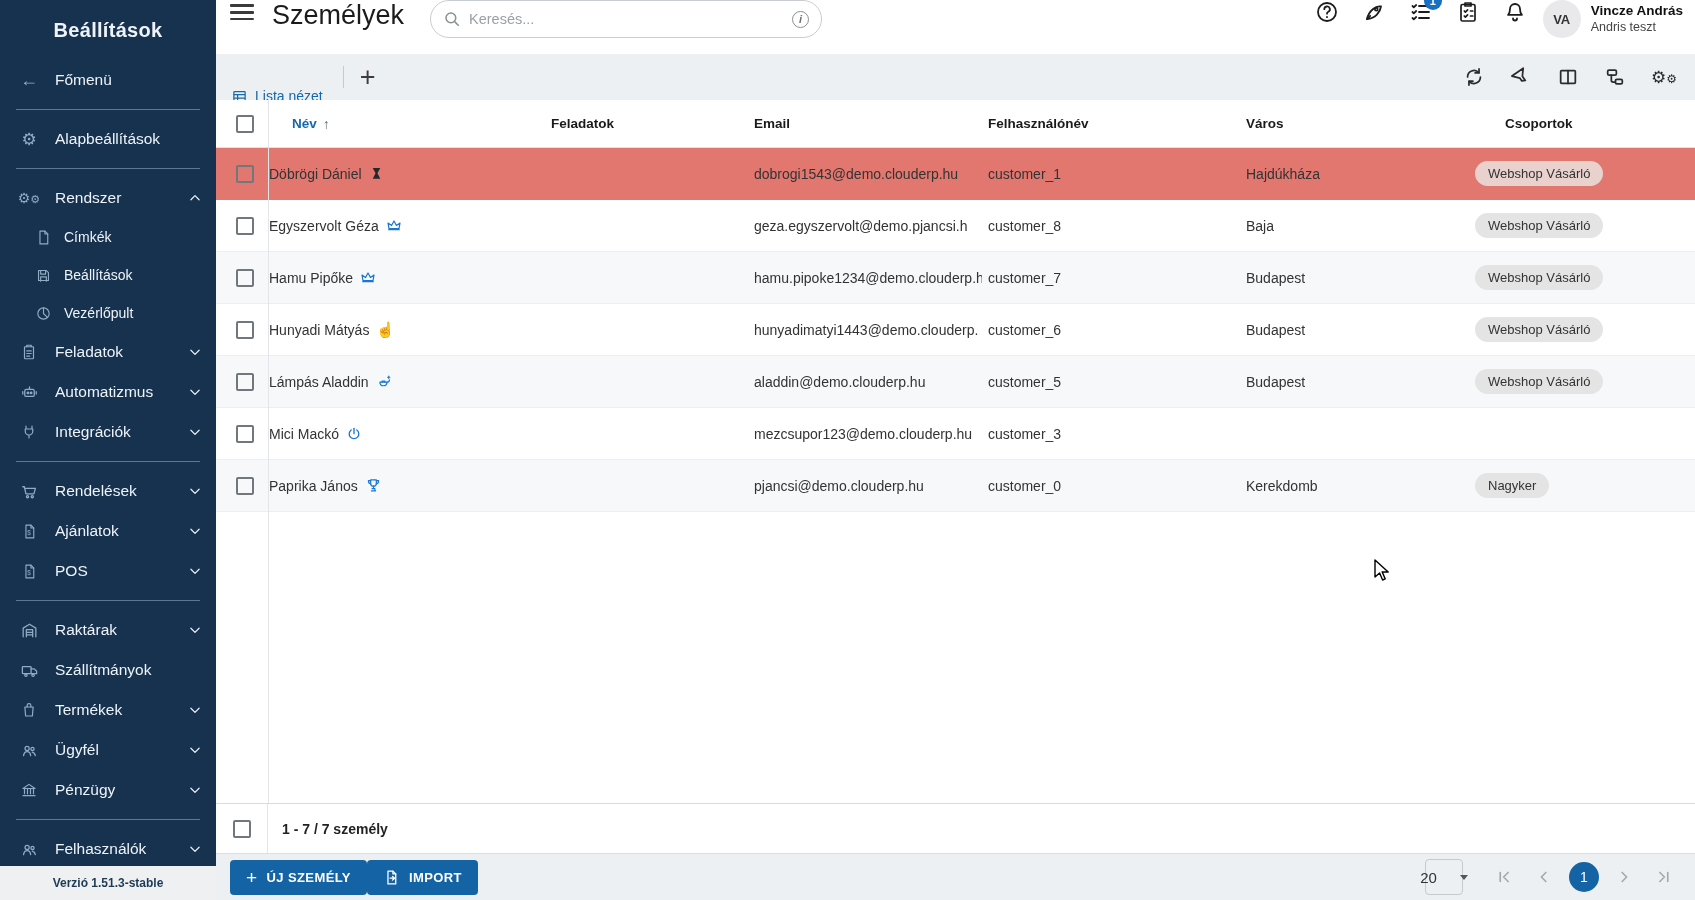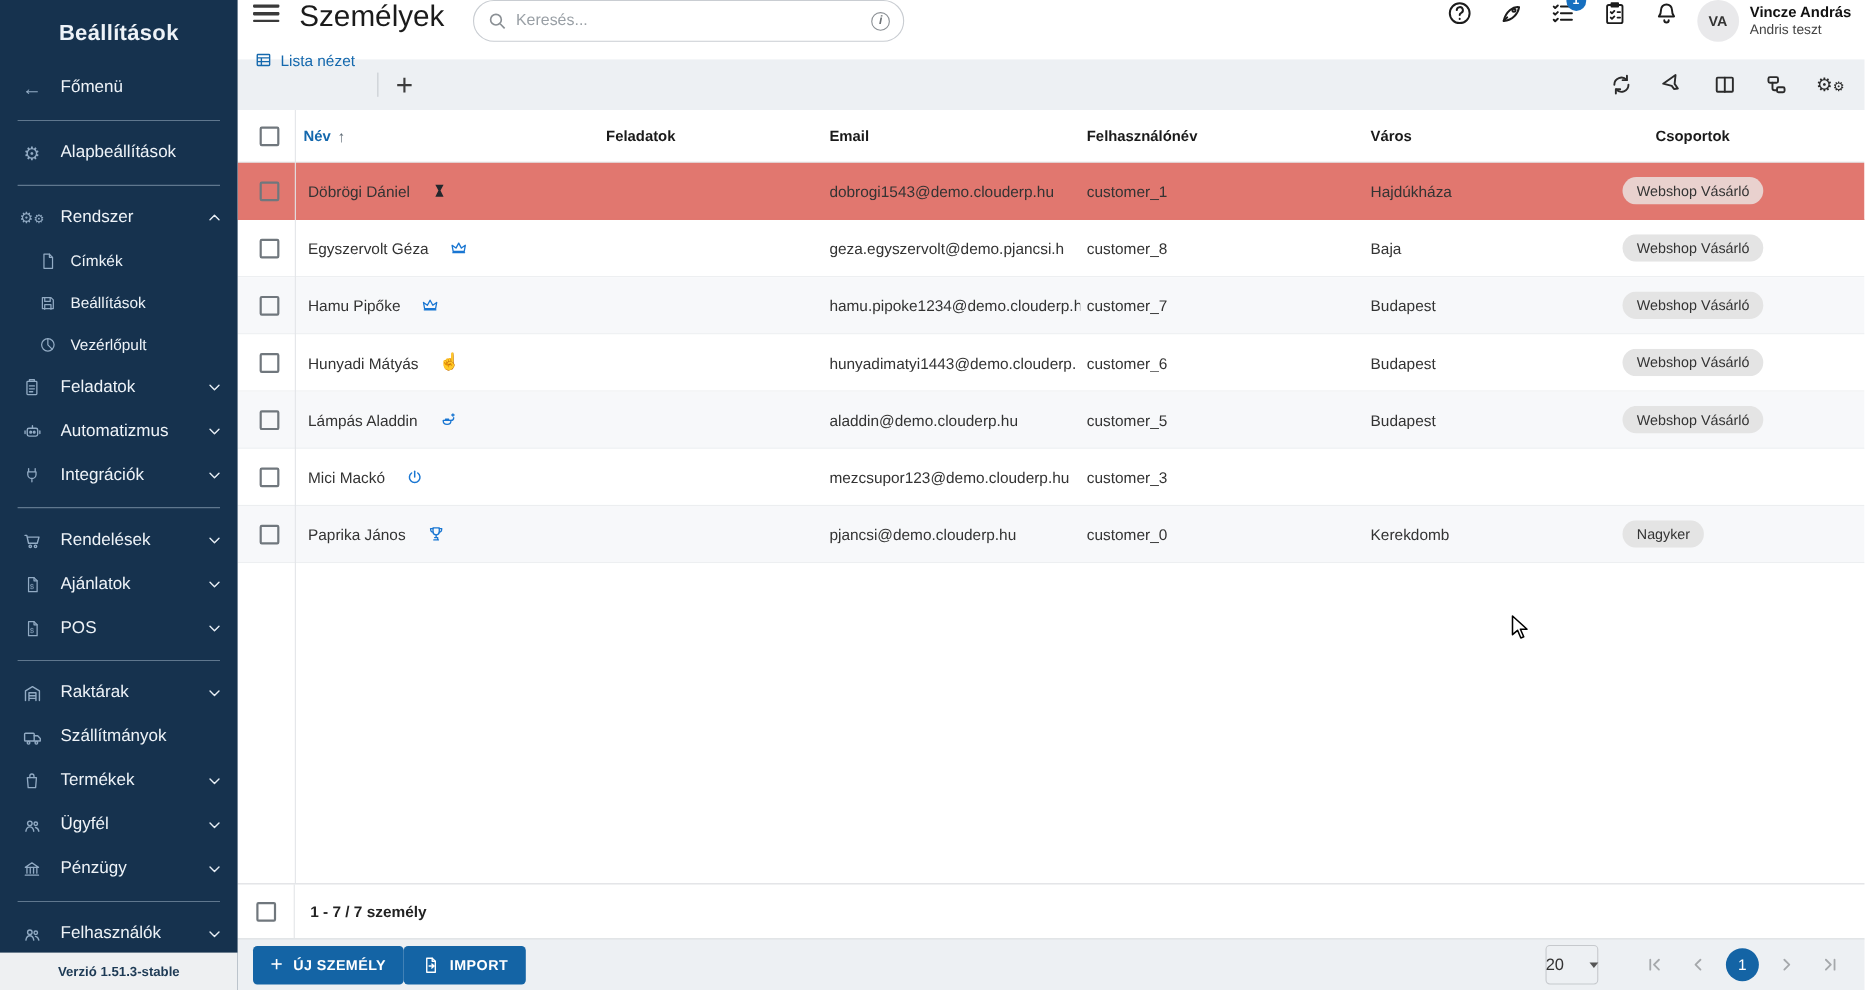--- a/index.html
+++ b/index.html
@@ -37,41 +37,41 @@
   .badge{position:absolute;top:-8px;right:-9px;width:18px;height:18px;border-radius:50%;background:#1770c0;
     color:#fff;font-size:11px;display:flex;align-items:center;justify-content:center;font-weight:bold}
   .user{display:flex;align-items:center;gap:10px;margin-right:12px;cursor:pointer}
   .avatar{width:38px;height:38px;border-radius:50%;background:#e9e9eb;color:#333;font-weight:bold;
     font-size:13px;display:flex;align-items:center;justify-content:center}
   .uname{font-size:13.5px;font-weight:bold;color:#111;line-height:1.25;white-space:nowrap}
   .usub{font-size:12.5px;color:#444;line-height:1.25;white-space:nowrap}
 
   
   .tabbar{position:absolute;left:216px;top:54px;right:0;height:46px;background:#edf0f3;display:flex;align-items:center}
-  .tab{margin-left:12px;height:60px;display:flex;align-items:flex-start;gap:8px;color:#1468ad;
+  .tab{margin-left:12px;height:60px;display:flex;align-items:flex-end;gap:8px;color:#1468ad;
     font-size:14px;padding:0 14px 0 4px;border-bottom:3px solid #1468ad;cursor:pointer}
   .tab-sep{width:1px;height:22px;background:#c6cacf;margin:0 10px 0 6px}
   .tab-plus{font-size:27px;font-weight:300;color:#3c3c3c;cursor:pointer;line-height:1;padding:0 6px}
   .toolbar{margin-left:auto;margin-right:18px;display:flex;align-items:center;gap:25px;color:#2b2b2b}
   .toolbar .tico{color:#2b2b2b}
 
   
   .content{position:absolute;left:216px;top:100px;right:0;bottom:97px;background:#fff;display:flex;flex-direction:column;overflow:hidden}
   .vline{position:absolute;left:52px;top:0;bottom:0;border-left:1px solid #e3e5e8;z-index:1}
   .trow{display:grid;grid-template-columns:52px 277px 203px 234px 258px 225px 230px;align-items:center}
   .thead{height:48px;border-bottom:1px solid #dfe1e4;background:#fff}
   .hcell{font-size:13.5px;font-weight:bold;color:#1a1a1a;padding-left:6px;white-space:nowrap}
-  .hcell.namecol{color:#1468ad;padding-left:8px;display:flex;align-items:center;gap:6px}
+  .hcell.namecol{color:#1468ad;padding-left:24px;display:flex;align-items:center;gap:6px}
   .hcell.groupcol{padding-left:40px}
   .sort-arrow{color:#5f6b76;font-weight:normal;font-size:14px}
   .row{height:52px;border-bottom:1px solid #eceef0;background:#fff;cursor:pointer}
   .row.alt{background:#f7f8fa}
   .row.danger{background:#e1776f;border-bottom-color:#e1776f}
   .cell{font-size:14px;color:#333;padding-left:6px;white-space:nowrap;overflow:hidden}
-  .cell.namecell{padding-left:12px;display:flex;align-items:center;gap:19px;overflow:visible}
+  .cell.namecell{padding-left:1px;display:flex;align-items:center;gap:7px;overflow:visible}
   .ckcell{display:flex;align-items:center;justify-content:center;height:100%}
   .ck{width:18px;height:18px;border:2px solid #70777d;border-radius:2px;background:transparent;cursor:pointer}
   .pill{display:inline-block;background:#e4e4e4;color:#333;font-size:13px;border-radius:14px;
     padding:5px 13px;margin-left:4px;white-space:nowrap}
   .danger .pill{background:rgba(235,231,230,.8)}
   .filler{flex:1;background:#fff}
 
   
   .frow{position:absolute;left:216px;bottom:47px;right:0;height:50px;background:#fff;
     border-top:1px solid #d9dbde;display:flex;align-items:center}
@@ -80,22 +80,22 @@
 
   
   .bottombar{position:absolute;left:216px;bottom:0;right:0;height:47px;background:#edf0f3;
     border-top:1px solid #dcdee1;display:flex;align-items:center}
   .btn{height:35px;border:none;border-radius:4px;background:#1464a5;color:#fff;font-weight:bold;
     font-size:13px;letter-spacing:.4px;display:flex;align-items:center;gap:9px;padding:0 16px;cursor:pointer;
     font-family:"Liberation Sans",sans-serif}
   .btn.first{margin-left:14px}.btn+.btn{}
   .btn .plus{font-size:19px;font-weight:normal;line-height:1}
   .pager{margin-left:auto;margin-right:16px;display:flex;align-items:center;gap:14px}
-  .psize{width:48px;height:36px;border:1px solid #c6c9cd;border-radius:4px;display:flex;align-items:center;
-    justify-content:center;gap:23px;font-size:15px;color:#333;cursor:pointer;margin-right:22px}
+  .psize{width:38px;height:36px;border:1px solid #c6c9cd;border-radius:4px;display:flex;align-items:center;
+    justify-content:center;gap:23px;font-size:15px;color:#333;cursor:pointer;margin-right:12px}
   .caret{width:0;height:0;border-left:4.5px solid transparent;border-right:4.5px solid transparent;border-top:5.5px solid #555}
   .pnav{display:flex;align-items:center;gap:10px;color:#a5a8ab}
   .pbtn{width:30px;height:30px;display:flex;align-items:center;justify-content:center;cursor:pointer}
   .pcur{width:30px;height:30px;border-radius:50%;background:#1464a5;color:#fff;font-size:14px;
     display:flex;align-items:center;justify-content:center;cursor:pointer}
 
   .cursor{position:absolute;left:1372px;top:558px;z-index:50;pointer-events:none}
 </style>
 </head>
 <body>

